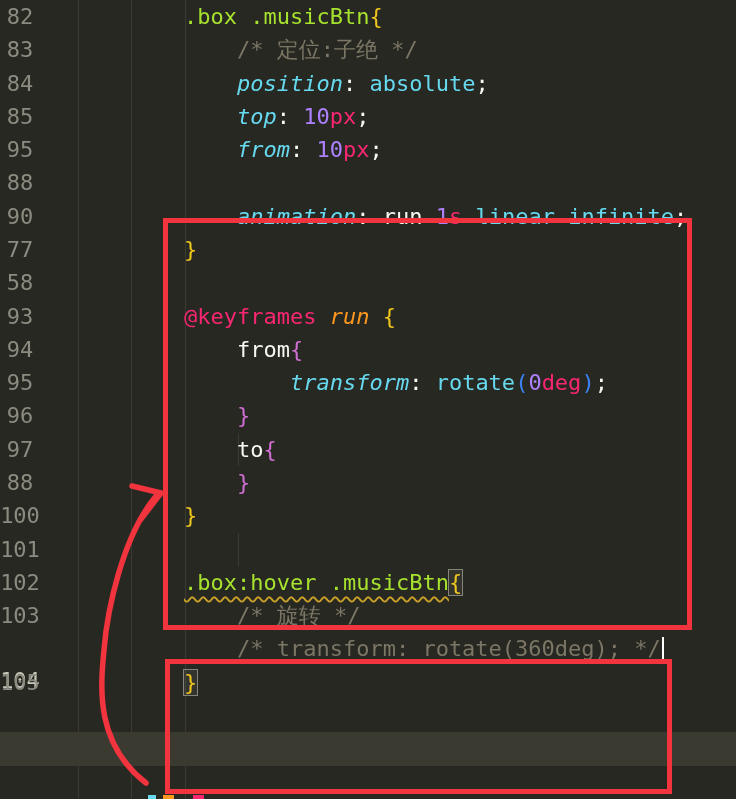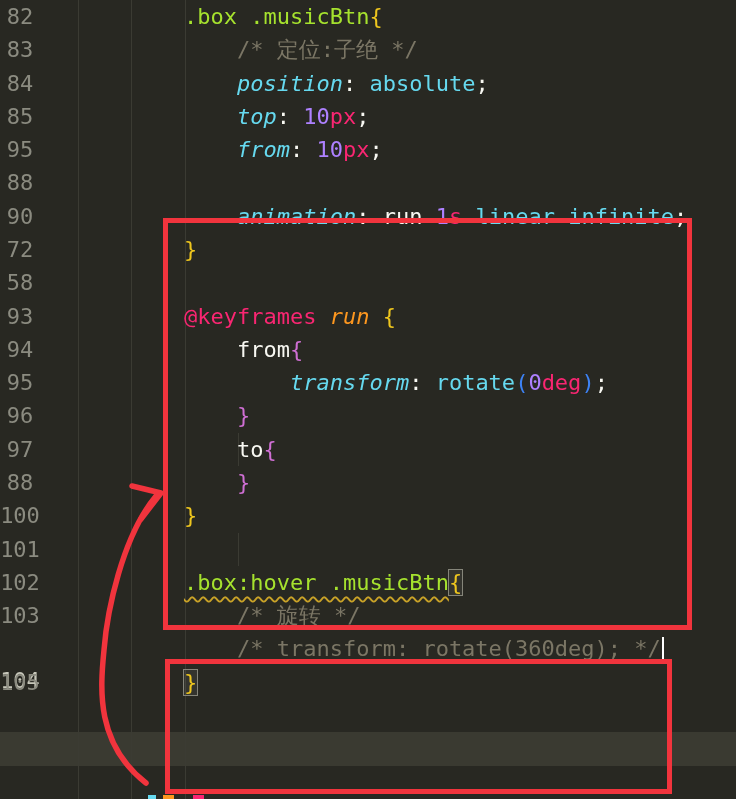--- a/index.html
+++ b/index.html
@@ -52,21 +52,21 @@
       <div class="guide" style="left: 238px; top: 533px; height: 33px;"></div>
     </div>
   <div id="rows">
       <div class="row"><div class="gutter">82</div><div class="code"><span class="tk-plain">        </span><span class="tk-sel">.box .musicBtn</span><span class="tk-b1">{</span></div></div>
       <div class="row"><div class="gutter">83</div><div class="code"><span class="tk-plain">            </span><span class="tk-com">/* 定位:子绝 */</span></div></div>
       <div class="row"><div class="gutter">84</div><div class="code"><span class="tk-plain">            </span><span class="tk-prop">position</span><span class="tk-punc">: </span><span class="tk-val">absolute</span><span class="tk-punc">;</span></div></div>
       <div class="row"><div class="gutter">85</div><div class="code"><span class="tk-plain">            </span><span class="tk-prop">top</span><span class="tk-punc">: </span><span class="tk-num">10</span><span class="tk-unit">px</span><span class="tk-punc">;</span></div></div>
       <div class="row"><div class="gutter">95</div><div class="code"><span class="tk-plain">            </span><span class="tk-prop">from</span><span class="tk-punc">: </span><span class="tk-num">10</span><span class="tk-unit">px</span><span class="tk-punc">;</span></div></div>
       <div class="row"><div class="gutter">88</div><div class="code"></div></div>
       <div class="row"><div class="gutter">90</div><div class="code"><span class="tk-plain">            </span><span class="tk-prop">animation</span><span class="tk-punc">: </span><span class="tk-plain">run </span><span class="tk-num">1</span><span class="tk-unit">s</span><span class="tk-plain"> </span><span class="tk-val">linear</span><span class="tk-plain"> </span><span class="tk-val">infinite</span><span class="tk-punc">;</span></div></div>
-      <div class="row"><div class="gutter">72</div><div class="code"><span class="tk-plain">        </span><span class="tk-b1">}</span></div></div>
+      <div class="row"><div class="gutter">77</div><div class="code"><span class="tk-plain">        </span><span class="tk-b1">}</span></div></div>
       <div class="row"><div class="gutter">58</div><div class="code"></div></div>
       <div class="row"><div class="gutter">93</div><div class="code"><span class="tk-plain">        </span><span class="tk-atrule">@keyframes</span><span class="tk-plain"> </span><span class="tk-kf">run</span><span class="tk-plain"> </span><span class="tk-b1">{</span></div></div>
       <div class="row"><div class="gutter">94</div><div class="code"><span class="tk-plain">            </span><span class="tk-plain">from</span><span class="tk-b2">{</span></div></div>
       <div class="row"><div class="gutter">95</div><div class="code"><span class="tk-plain">                </span><span class="tk-prop">transform</span><span class="tk-punc">: </span><span class="tk-val">rotate</span><span class="tk-b3">(</span><span class="tk-num">0</span><span class="tk-unit">deg</span><span class="tk-b3">)</span><span class="tk-punc">;</span></div></div>
       <div class="row"><div class="gutter">96</div><div class="code"><span class="tk-plain">            </span><span class="tk-b2">}</span></div></div>
       <div class="row"><div class="gutter">97</div><div class="code"><span class="tk-plain">            </span><span class="tk-plain">to</span><span class="tk-b2">{</span></div></div>
       <div class="row"><div class="gutter">88</div><div class="code"><span class="tk-plain">            </span><span class="tk-b2">}</span></div></div>
       <div class="row"><div class="gutter">100</div><div class="code"><span class="tk-plain">        </span><span class="tk-b1">}</span></div></div>
       <div class="row"><div class="gutter">101</div><div class="code"></div></div>
       <div class="row"><div class="gutter">102</div><div class="code"><span class="tk-plain">        </span><span class="tk-sel squiggle">.box:hover .musicBtn</span><span class="tk-b1 bracket-match">{</span></div></div>

